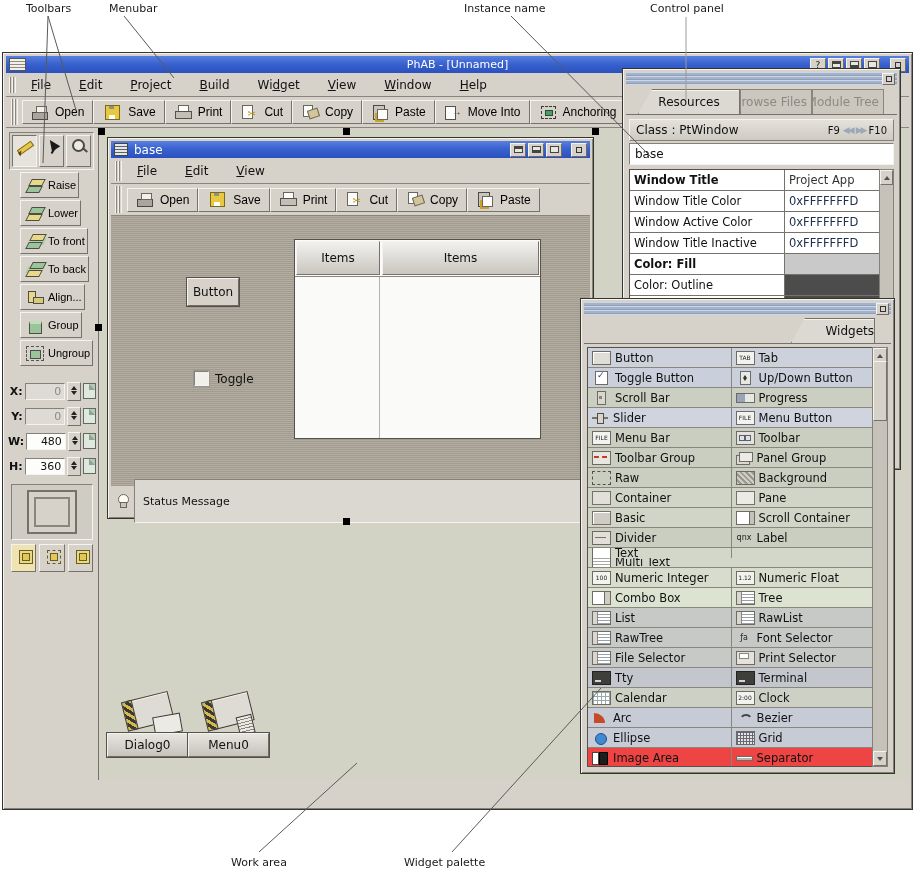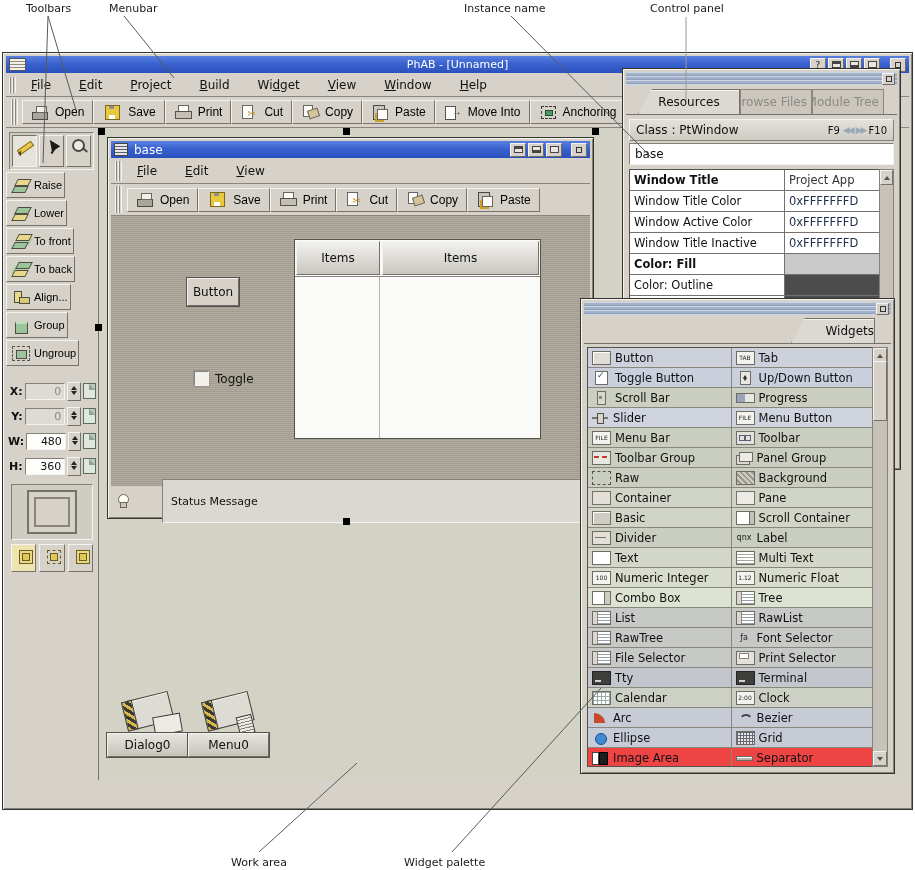--- a/index.html
+++ b/index.html
@@ -55,21 +55,21 @@
   #left-tools{position:absolute;left:3px;top:4px;right:4px;height:32px;display:flex;gap:2px;padding:2px;background:#cfccc4;border:1px solid;border-color:#85817a #f5f3ef #f5f3ef #85817a;}
   .tool-btn{flex:1;background:#d6d2ca;border:1px solid;border-color:#f5f3ef #76726b #76726b #f5f3ef;position:relative;}
   .tool-btn.active{background:#e6e3dc;border-color:#76726b #f5f3ef #f5f3ef #76726b;}
   .tool-btn::before,.tool-btn::after{content:"";position:absolute;}
   .ic-pencil::before{left:4px;top:9px;width:15px;height:4px;background:#e8c84a;border:1px solid #7c691c;transform:rotate(-35deg);}
   .ic-pencil::after{left:2px;top:14px;width:0;height:0;border:3px solid transparent;border-right-color:#5a4014;transform:rotate(10deg);}
   .ic-pointer::before{left:8px;top:3px;width:0;height:0;border-left:5px solid transparent;border-right:5px solid transparent;border-bottom:11px solid #1a1a1a;transform:rotate(-35deg);}
   .ic-pointer::after{left:12px;top:12px;width:2px;height:6px;background:#1a1a1a;transform:rotate(30deg);}
   .ic-magnifier::before{left:5px;top:3px;width:9px;height:9px;border:2px solid #4a4a44;border-radius:50%;background:#eceae4;}
   .ic-magnifier::after{left:15px;top:13px;width:6px;height:2px;background:#4a4a44;transform:rotate(40deg);}
-  #left-actions{position:absolute;left:0;right:3px;top:44px;}
+  #left-actions{position:absolute;left:14px;right:3px;top:44px;}
   .act-btn{height:26px;margin-bottom:2px;display:flex;align-items:center;gap:3px;padding:0 2px 0 4px;background:#d6d2ca;
            border:1px solid;border-color:#f5f3ef #76726b #76726b #f5f3ef;font-size:11px;white-space:nowrap;}
   .li{position:relative;width:20px;height:16px;flex:0 0 auto;}
   .li::before,.li::after{content:"";position:absolute;width:12px;height:5px;transform:skewX(-28deg);border:1px solid #4d4d45;}
   .li-raise::before{left:2px;top:9px;background:#9cc49a;}
   .li-raise::after{left:5px;top:2px;background:#e8d98a;}
   .li-lower::before{left:5px;top:2px;background:#9cc49a;}
   .li-lower::after{left:2px;top:9px;background:#e8d98a;}
   .li-tofront::before{left:2px;top:9px;background:#9cc49a;box-shadow:2px -4px 0 #aecfa8;}
   .li-tofront::after{left:6px;top:1px;background:#e8d98a;}
@@ -122,21 +122,21 @@
   #w-list .hdrs{display:flex;height:36px;border-bottom:1px solid #8a867e;}
   #w-list .hdr{background:linear-gradient(180deg,#f2f1ee 0%,#d9d7d1 60%,#c9c6bf 100%);border:1px solid;border-color:#f5f3ef #76726b #76726b #f5f3ef;
                margin:1px;display:flex;align-items:center;justify-content:center;font-size:12px;}
   #w-list .hdr.h1{width:82px;}  #w-list .hdr.h2{flex:1;}
   #w-list .coldiv{position:absolute;left:84px;top:37px;bottom:0;width:1px;background:#b5b2aa;}
   #base-status{position:absolute;left:3px;right:3px;bottom:3px;height:28px;background:#d6d2ca;display:flex;align-items:center;gap:6px;padding:0 6px;}
   .bulb{width:11px;height:15px;position:relative;}
   .bulb::before{content:"";position:absolute;left:1px;top:0;width:9px;height:9px;border-radius:50%;background:#fdfdf2;border:1px solid #6a665f;}
   .bulb::after{content:"";position:absolute;left:3px;bottom:1px;width:5px;height:4px;background:#c9c5bd;border:1px solid #6a665f;}
   .status-field{flex:1;height:18px;background:#dbd8d1;border:1px solid;border-color:#85817a #f5f3ef #f5f3ef #85817a;
-                display:flex;align-items:center;padding:12px 8px;font-size:11px;margin-left:28px;}
+                display:flex;align-items:center;padding:12px 8px;font-size:11px;}
   
   .module{position:absolute;width:79px;height:22px;background:linear-gradient(180deg,#e6e4de,#c6c3bb);
           border:1px solid;border-color:#f5f3ef #6f6b64 #6f6b64 #f5f3ef;box-shadow:0 0 0 1px #55524c;
           display:flex;align-items:center;justify-content:center;font-size:12px;z-index:2;}
   .mod-ic{position:absolute;width:50px;height:36px;z-index:2;transform:rotate(-14deg);}
   .mod-ic .body{position:absolute;left:6px;top:2px;width:40px;height:28px;background:#dedbd4;border:1px solid #3a3a34;
                 box-shadow:inset 1px 1px 0 #f5f3ef;}
   .mod-ic .stripe{position:absolute;left:0;top:2px;width:9px;height:28px;border:1px solid #3a3a34;
                   background:repeating-linear-gradient(45deg,#d8b84a 0 3px,#3a3a34 3px 6px);}
   .mod-ic .card{position:absolute;right:-4px;bottom:-8px;width:26px;height:17px;background:#eceae4;border:1px solid #3a3a34;transform:rotate(4deg);}
@@ -703,21 +703,21 @@
           <span class="wi wi-divider"></span>
           <span class="pal-label">Divider</span>
         </span>
         <span class="pal-cell">
           <span class="wi wi-label gbare">
             <span class="g">qnx</span>
           </span>
           <span class="pal-label">Label</span>
         </span>
       </div>
-      <div class="pal-row" style="background: rgb(211, 215, 202);">
+      <div class="pal-row" style="background: rgb(211, 215, 202); flex-direction: column;">
         <span class="pal-cell">
           <span class="wi wi-text"></span>
           <span class="pal-label">Text</span>
         </span>
         <span class="pal-cell">
           <span class="wi wi-multitext"></span>
           <span class="pal-label">Multi Text</span>
         </span>
       </div>
       <div class="pal-row" style="background: rgb(216, 220, 205);">

